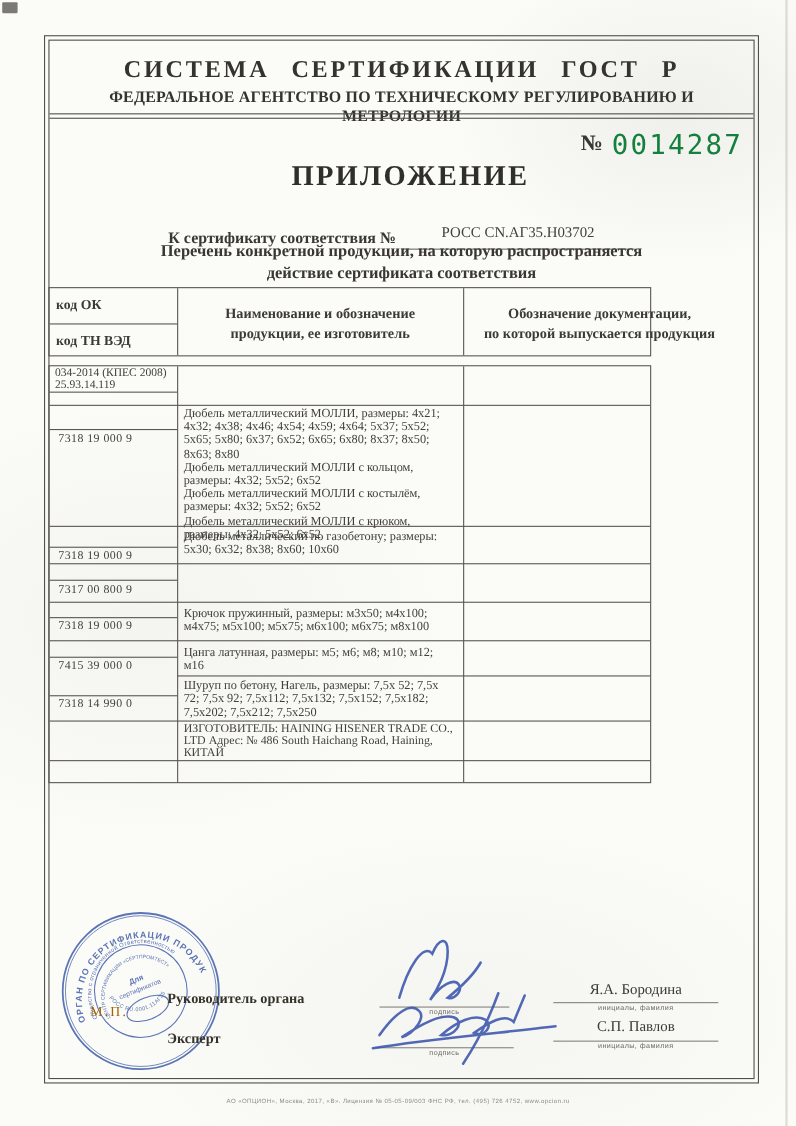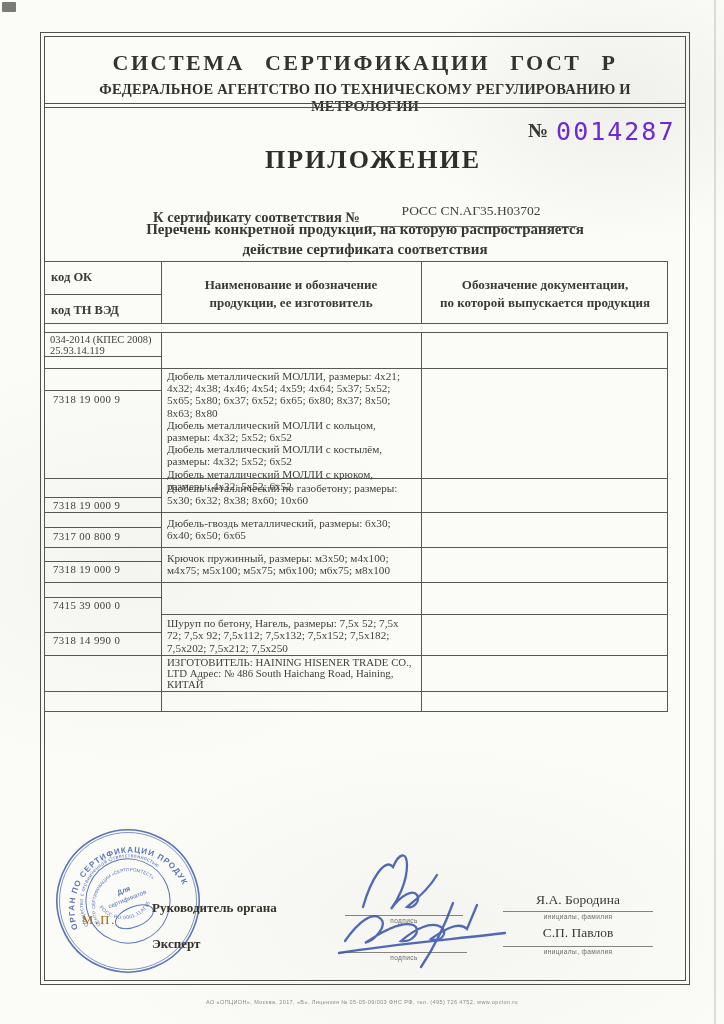--- a/index.html
+++ b/index.html
@@ -19,33 +19,33 @@
 
   .sys-title{position:absolute;left:0;right:0;top:13px;text-align:center;
     font-size:22px;font-weight:bold;letter-spacing:2.5px;word-spacing:12px;color:#35332f;}
   .agency-title{position:absolute;left:0;right:0;top:44px;text-align:center;
     font-size:14.5px;font-weight:bold;letter-spacing:.2px;color:#35332f;}
   .double-rule{position:absolute;left:0;right:0;top:66px;height:3px;
     border-top:1.4px solid #514f4a;border-bottom:1px solid #514f4a;}
 
   .serial{position:absolute;left:483px;top:82px;display:flex;align-items:flex-start;}
   .serial-label{font-size:20px;font-weight:bold;color:#3a3834;margin-right:8px;}
-  .serial-number{font-family:"DejaVu Sans Mono",monospace;font-size:25px;letter-spacing:2px;color:#6d28d9;margin-top:-2px;}
+  .serial-number{font-family:"DejaVu Sans Mono",monospace;font-size:25px;letter-spacing:2px;color:#15803d;margin-top:-2px;}
 
   .main-title{position:absolute;left:16px;right:0;top:108px;text-align:center;
     font-size:26px;font-weight:bold;letter-spacing:2px;color:#302e2a;}
   .cert-row{position:absolute;left:0;right:0;top:148px;display:flex;justify-content:center;align-items:flex-end;}
   .cert-label{font-size:14.5px;font-weight:bold;color:#3a3834;line-height:20px;text-align:right;}
   .cert-num-wrap{border-bottom:1px solid #6e6b65;min-width:212px;height:21px;text-align:center;margin-left:5px;margin-top:20px;}
   .cert-num{display:block;font-size:13.5px;transform:translateY(-2px);color:#434139;}
 
   .subtitle{position:absolute;left:0;right:0;top:183px;text-align:center;
     font-size:15px;font-weight:bold;line-height:1.32;color:#393731;}
 
-  .thead-box,.tbody-box{position:absolute;left:-1px;width:624px;border:1px solid #5a5751;box-sizing:border-box;}
+  .thead-box,.tbody-box{position:absolute;left:-1px;width:548px;border:1px solid #5a5751;box-sizing:border-box;}
   .thead-box{top:224px;height:63px;}
   .tbody-box{top:295px;height:380px;}
   .vline{position:absolute;top:0;bottom:0;width:1px;background:#5a5751;}
   .hline{position:absolute;height:1px;background:#5a5751;}
   .cell-text{position:absolute;font-size:12.5px;font-weight:600;color:#3c3a34;}
   .th-center{position:absolute;text-align:center;font-size:13px;font-weight:600;line-height:1.35;color:#3c3a34;}
   .code-text{position:absolute;left:8px;font-size:10.8px;letter-spacing:.4px;color:#43413b;white-space:nowrap;}
   .okpd{position:absolute;left:5px;top:2px;font-size:10.5px;line-height:10.8px;color:#43413b;}
   .prod-block{position:absolute;left:122px;width:247px;font-size:11.2px;line-height:12.2px;color:#413f39;}
   .prod-item{margin:0;}
@@ -150,25 +150,25 @@
 
     <div class="prod-block" style="top:37px">
       <p class="prod-item">Дюбель металлический МОЛЛИ, размеры: 4х21; 4х32; 4х38; 4х46; 4х54; 4х59; 4х64; 5х37; 5х52; 5х65; 5х80; 6х37; 6х52; 6х65; 6х80; 8х37; 8х50; 8х63; 8х80</p>
       <p class="prod-item">Дюбель металлический МОЛЛИ с кольцом, размеры: 4х32; 5х52; 6х52</p>
       <p class="prod-item">Дюбель металлический МОЛЛИ с костылём, размеры: 4х32; 5х52; 6х52</p>
       <p class="prod-item">Дюбель металлический МОЛЛИ с крюком, размеры: 4х32; 5х52; 6х52</p>
     </div>
     <div class="prod-block" style="top:149px">
       <p class="prod-item">Дюбель металлический по газобетону; размеры: 5х30; 6х32; 8х38; 8х60; 10х60</p>
     </div>
-    <div class="prod-block" style="top:184px">
-      <p class="prod-item">Дюбель-гвоздь металлический, размеры: 6х30; 6х40; 6х50; 6х65</p>
-    </div>
     <div class="prod-block" style="top:219px">
       <p class="prod-item">Крючок пружинный, размеры: м3х50; м4х100; м4х75; м5х100; м5х75; м6х100; м6х75; м8х100</p>
+    </div>
+    <div class="prod-block" style="top:254px">
+      <p class="prod-item">Цанга латунная, размеры: м5; м6; м8; м10; м12; м16</p>
     </div>
     <div class="prod-block" style="top:284px;line-height:12.4px">
       <p class="prod-item">Шуруп по бетону, Нагель, размеры: 7,5х 52; 7,5х 72; 7,5х 92; 7,5х112; 7,5х132; 7,5х152; 7,5х182; 7,5х202; 7,5х212; 7,5х250</p>
     </div>
     <div class="prod-block" style="top:324px;font-size:10.8px;line-height:11.2px">
       <p class="prod-item">ИЗГОТОВИТЕЛЬ: HAINING HISENER TRADE CO., LTD Адрес: № 486 South Haichang Road, Haining, КИТАЙ</p>
     </div>
   </div>
 
   <svg class="stamp-svg" width="150" height="150" viewBox="0 0 150 150">

